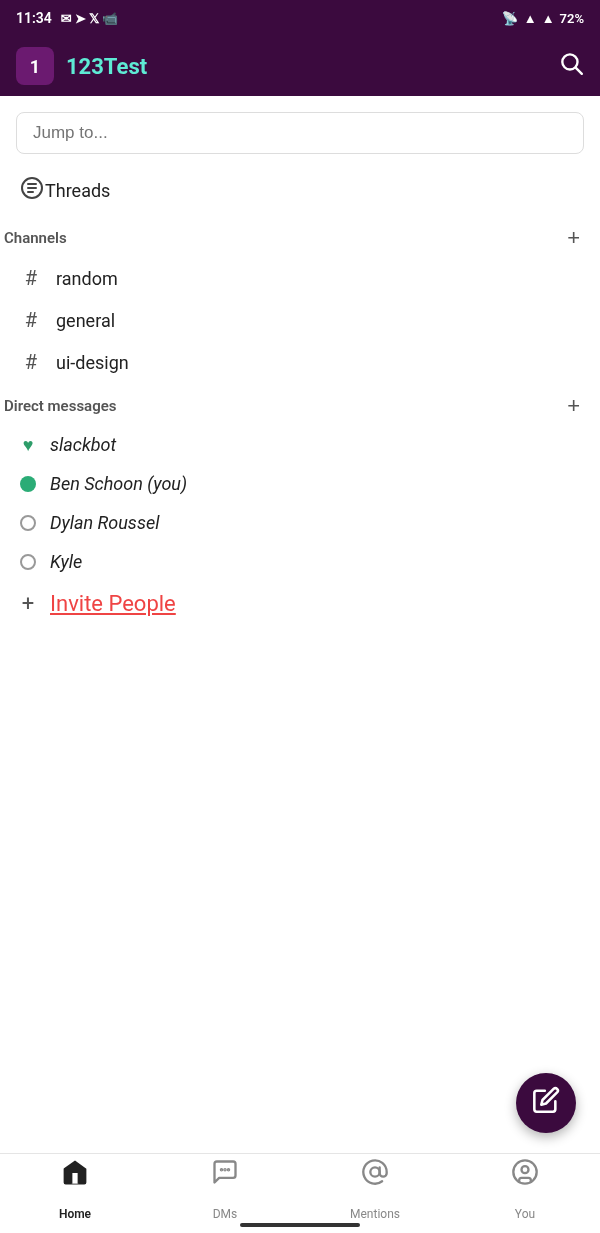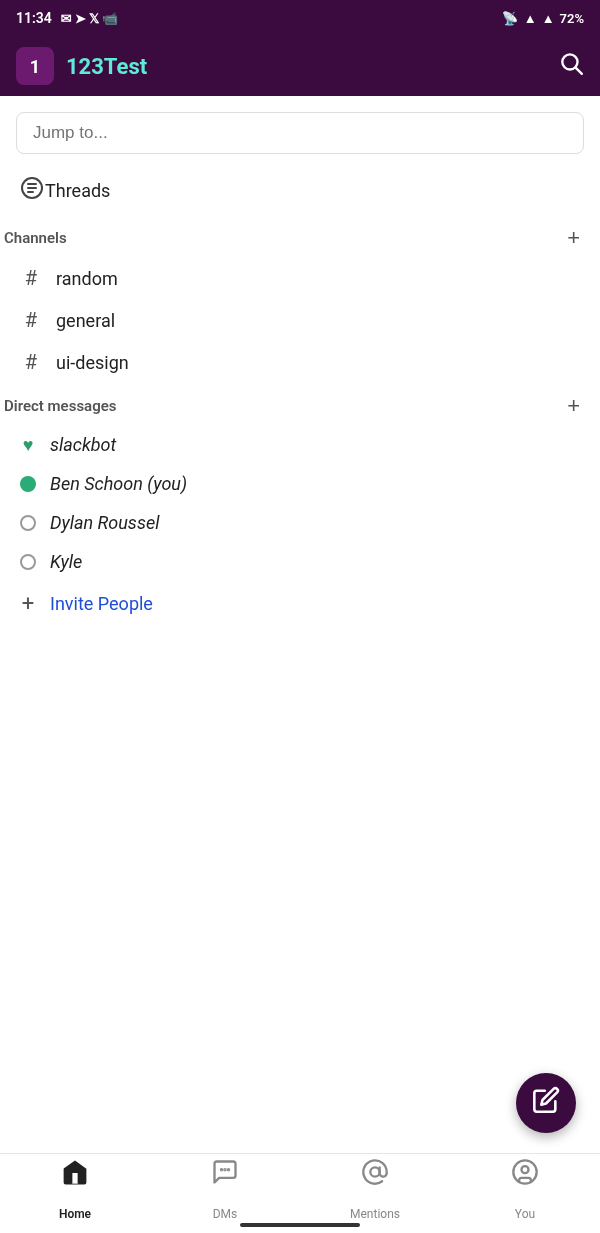--- a/index.html
+++ b/index.html
@@ -186,22 +186,23 @@
       gap: 14px;
       cursor: pointer;
     }
     .plus-icon {
       font-size: 22px;
       color: #555;
       width: 16px;
       text-align: center;
     }
     .invite-label {
-      font-size: 18px;
-      color: #1d4ed8;
+      font-size: 22px;
+      color: #ef4444;
+      text-decoration: underline;
     }
 
     
     .fab {
       position: absolute;
       bottom: 100px;
       right: 24px;
       width: 60px;
       height: 60px;
       border-radius: 50%;

